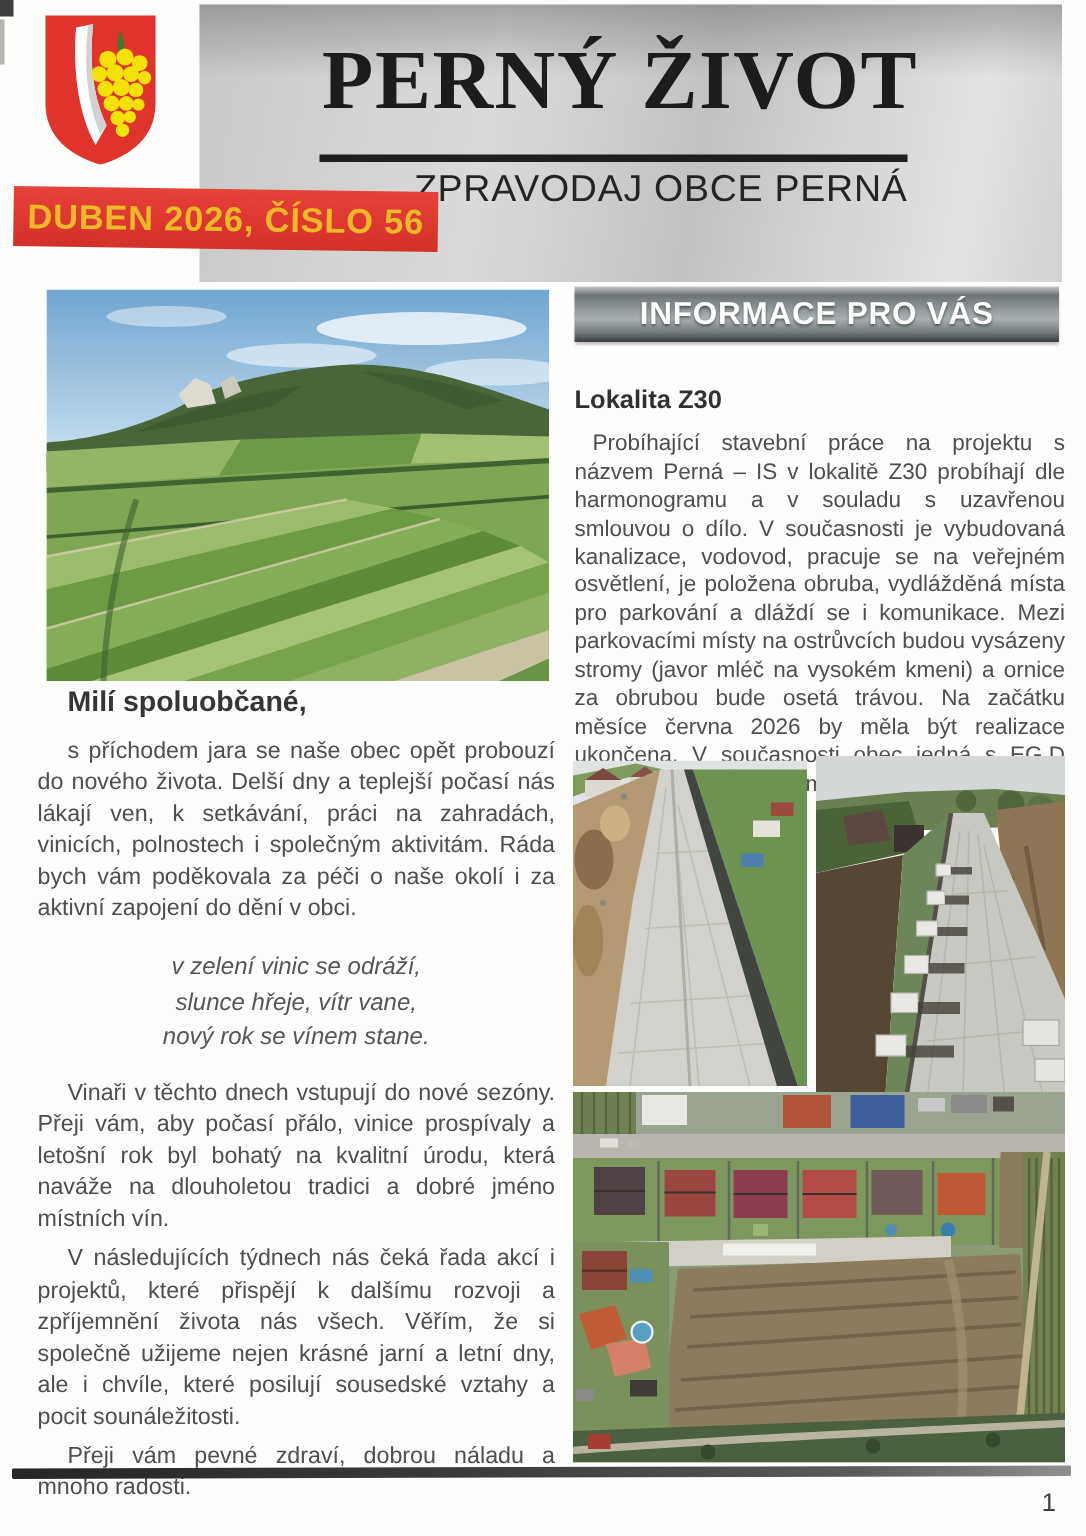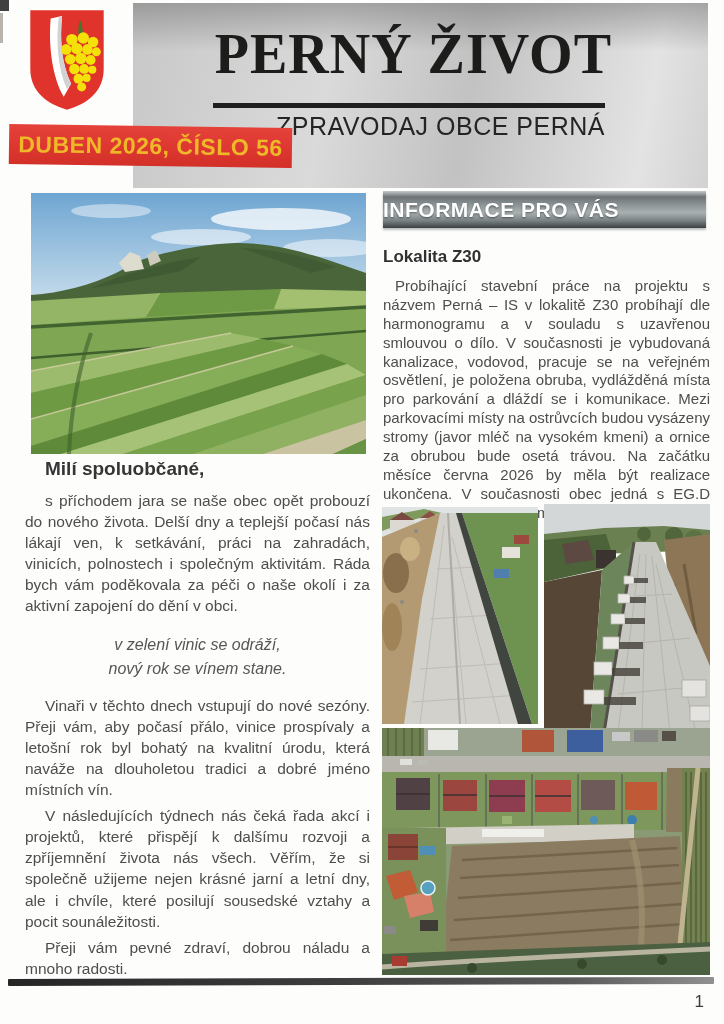--- a/index.html
+++ b/index.html
@@ -48,28 +48,28 @@
   
   .left-col{position:absolute;left:25px;top:458px;width:345px;}
   .greeting{font-size:19px;font-weight:700;color:#353535;margin:0 0 10px;padding-left:20px;}
   .left-col p{font-size:15.5px;line-height:1.36;text-align:justify;margin:0 0 5px;text-indent:20px;color:#4e4e4e;}
   .poem{margin:17px 0 15px;text-align:center;font-style:italic;font-size:16px;line-height:1.45;color:#565656;}
   
   .right-col{position:absolute;left:383px;top:191px;width:327px;}
   .section-banner{
     width:323px;height:37px;margin-left:0;
     background:linear-gradient(180deg,#c3c8ca 0%,#6d7376 16%,#90989a 40%,#a9b0b2 58%,#7b8284 80%,#3b4143 100%);
-    display:flex;align-items:center;
+    display:flex;align-items:center;justify-content:center;
     box-shadow:0 2px 2px rgba(0,0,0,.25);
   }
   .section-banner span{
     color:#fff;font-weight:700;font-size:21px;letter-spacing:.5px;
     text-shadow:0 1px 2px rgba(0,0,0,.45);white-space:nowrap;
   }
-  .article-heading{font-size:17px;font-weight:700;color:#303030;margin:19px 0 10px;}
+  .article-heading{font-size:17px;font-weight:700;color:#303030;margin:29px 0 10px;}
   .article-body{font-size:15px;line-height:1.26;text-align:justify;text-indent:12px;color:#4e4e4e;margin:0;}
   
   .footer-bar{
     position:absolute;left:8px;top:978px;width:706px;height:7px;
     background:linear-gradient(90deg,#262626 0%,#3c3c3c 45%,#5a5a5a 80%,#909090 100%);
     transform:rotate(-.15deg);border-radius:1px;
   }
   .page-number{position:absolute;right:20px;top:992px;font-size:17px;color:#3d3d3d;}
 </style>
 </head>
@@ -152,20 +152,21 @@
     <polygon points="335,261 302,261 335,246" fill="#6a9445"></polygon>
     <path d="M0,178 L200,140 M0,226 L262,153" stroke="#d6cfa8" stroke-width="1.6" fill="none" opacity=".8"></path>
     <path d="M60,140 C50,170 40,210 38,261" stroke="#3f602d" stroke-width="4" fill="none" opacity=".6"></path>
   </svg>
 
   <div class="left-col">
     <h2 class="greeting">Milí spoluobčané,</h2>
     <p>s příchodem jara se naše obec opět probouzí do nového života. Delší dny a teplejší počasí nás lákají ven, k setkávání, práci na zahradách, vinicích, polnostech i společným aktivitám. Ráda bych vám poděkovala za péči o naše okolí i za aktivní zapojení do dění v obci.</p>
     <div class="poem">
       <div>v zelení vinic se odráží,</div>
+      <div>slunce hřeje, vítr vane,</div>
       <div>nový rok se vínem stane.</div>
     </div>
     <p>Vinaři v těchto dnech vstupují do nové sezóny. Přeji vám, aby počasí přálo, vinice prospívaly a letošní rok byl bohatý na kvalitní úrodu, která naváže na dlouholetou tradici a dobré jméno místních vín.</p>
     <p>V následujících týdnech nás čeká řada akcí i projektů, které přispějí k dalšímu rozvoji a zpříjemnění života nás všech. Věřím, že si společně užijeme nejen krásné jarní a letní dny, ale i chvíle, které posilují sousedské vztahy a pocit sounáležitosti.</p>
     <p>Přeji vám pevné zdraví, dobrou náladu a mnoho radosti.</p>
 
   </div>
 
   <div class="right-col">
     <div class="section-banner">

